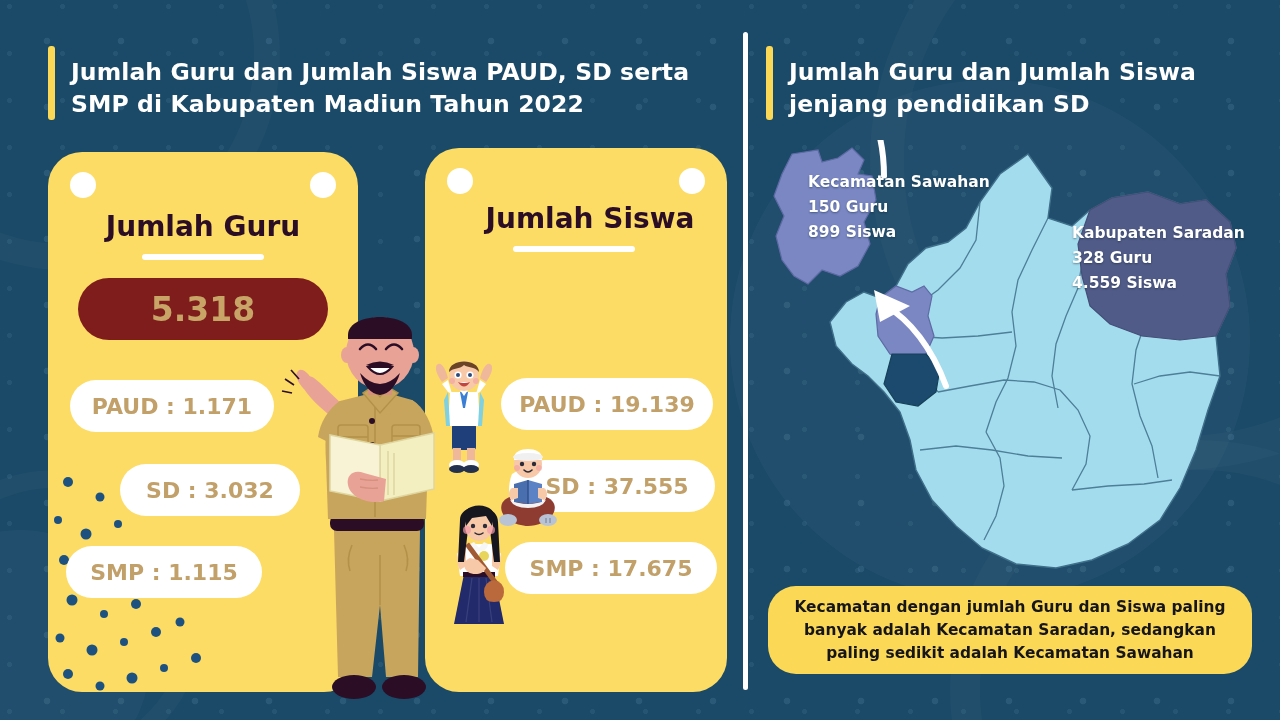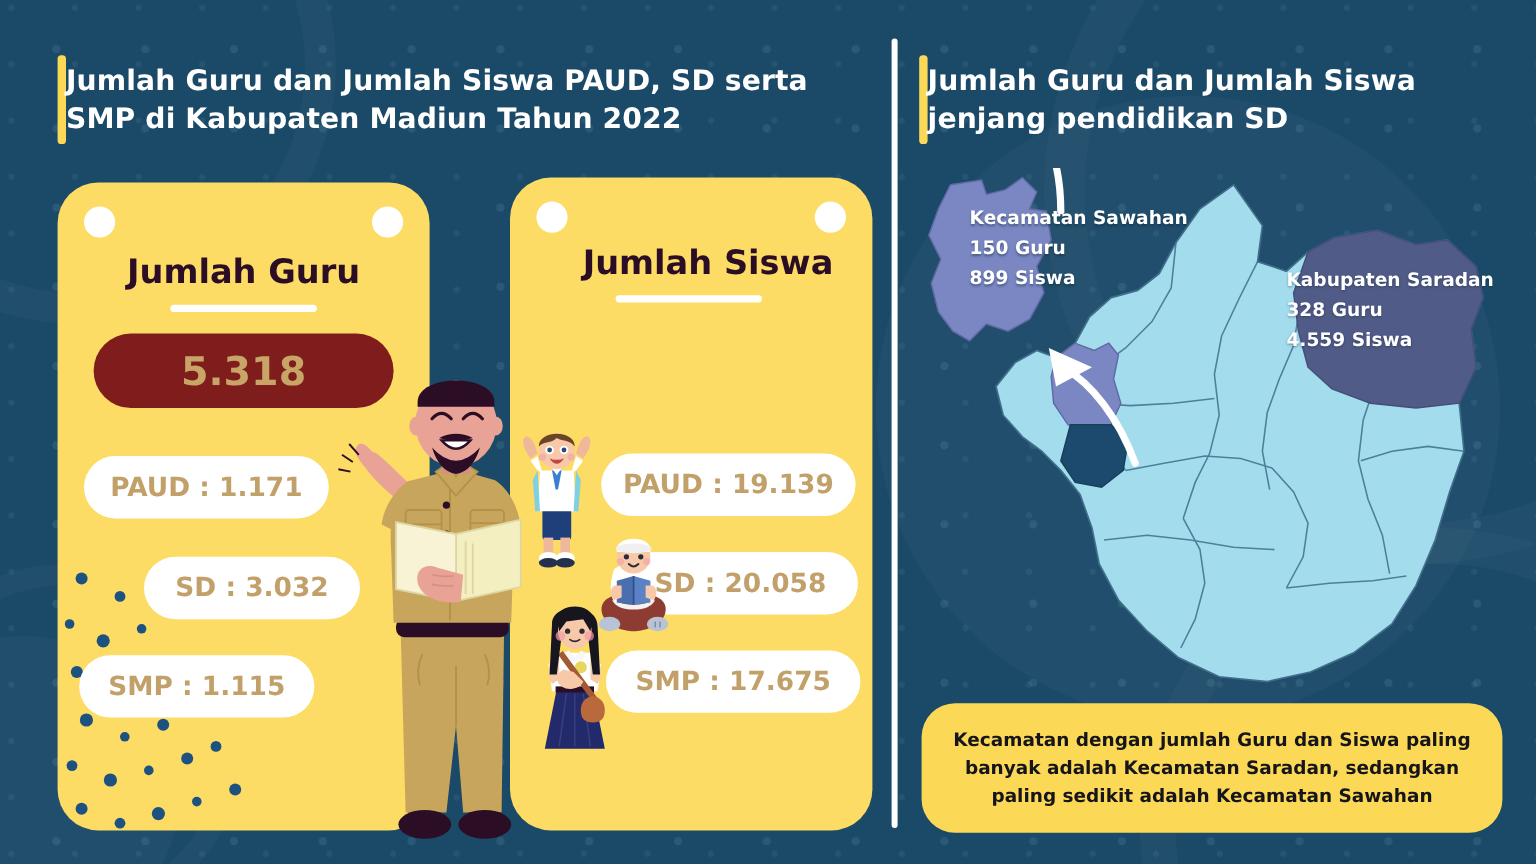--- a/index.html
+++ b/index.html
@@ -22,21 +22,21 @@
   .bg-arc { position:absolute; border-radius:50%; border:26px solid rgba(255,255,255,.022); }
   .bg-arc.a1 { width:430px; height:430px; left:-150px; top:-160px; }
   .bg-arc.a2 { width:300px; height:300px; left:-96px; top:470px; border-width:18px; }
   .bg-arc.a3 { width:620px; height:620px; right:-210px; top:-150px; border-width:34px; }
   .bg-arc.a4 { width:500px; height:500px; right:-170px; bottom:-220px; border-width:30px; }
   .bg-soft { position:absolute; border-radius:50%; background:rgba(255,255,255,.028); }
   .bg-soft.s1 { width:520px; height:520px; right:30px; top:80px; }
   .bg-soft.s2 { width:260px; height:260px; left:-110px; bottom:-70px; }
 
   
-  .head { position:absolute; display:flex; align-items:center; }
+  .head { position:absolute; display:flex; gap:16px; align-items:flex-end; }
   .head .bar { width:7px; border-radius:3px; background:#fbd957; flex:0 0 7px; }
   .head h1 { color:#ffffff; font-weight:bold; letter-spacing:.1px; }
   #head-left  { left:48px; top:46px; width:660px; }
   #head-left .bar { height:74px; }
   #head-left h1 { font-size:23.5px; line-height:32px; }
   #head-right { left:766px; top:46px; width:470px; }
   #head-right .bar { height:74px; }
   #head-right h1 { font-size:23.5px; line-height:32px; }
 
   
@@ -85,21 +85,21 @@
 
   
   #map { position:absolute; left:760px; top:140px; width:500px; height:440px; }
 
   .ann { position:absolute; color:#ffffff; font-weight:bold; font-size:15.5px;
          line-height:25px; text-shadow:0 1px 2px rgba(12,36,55,.45); }
   #ann-sawahan { left:808px; top:170px; }
   #ann-saradan { left:1072px; top:221px; }
 
   
-  #note { position:absolute; left:768px; top:586px; width:484px; height:108px;
+  #note { position:absolute; left:768px; top:586px; width:484px; height:88px;
           background:#fbd957; border-radius:28px; display:flex; align-items:center;
           justify-content:center; text-align:center; padding:0 20px; }
   #note p { color:#16151a; font-weight:bold; font-size:15.4px; line-height:23px; }
 </style>
 </head>
 <body>
 
 <div class="stage">
 
   <div class="bg-dots"></div>
@@ -158,21 +158,21 @@
     <div class="sub-pill" id="guru-sd">SD : 3.032</div>
     <div class="sub-pill" id="guru-smp">SMP : 1.115</div>
   </div>
 
   <div class="card" id="card-siswa">
     <div class="hole l"></div>
     <div class="hole r"></div>
     <h2>Jumlah Siswa</h2>
     <div class="rule"></div>
     <div class="sub-pill" id="siswa-paud">PAUD : 19.139</div>
-    <div class="sub-pill" id="siswa-sd">SD : 20.058</div>
+    <div class="sub-pill" id="siswa-sd">SD : 37.555</div>
     <div class="sub-pill" id="siswa-smp">SMP : 17.675</div>
   </div>
 
   <svg class="ill" id="teacher" viewBox="0 0 210 415">
 
     <path d="M72 118 C58 108 44 96 36 84 C31 76 38 68 46 73 C54 79 64 90 74 99 Z" fill="#e8a396"></path>
     <path d="M36 84 C30 78 26 70 30 66 C34 62 40 68 44 74 Z" fill="#e8a396"></path>
     <g stroke="#2b0e26" stroke-width="1.6" fill="none">
       <path d="M31 74 l-8 -9"></path>
         <path d="M26 80 l-9 -6"></path>

